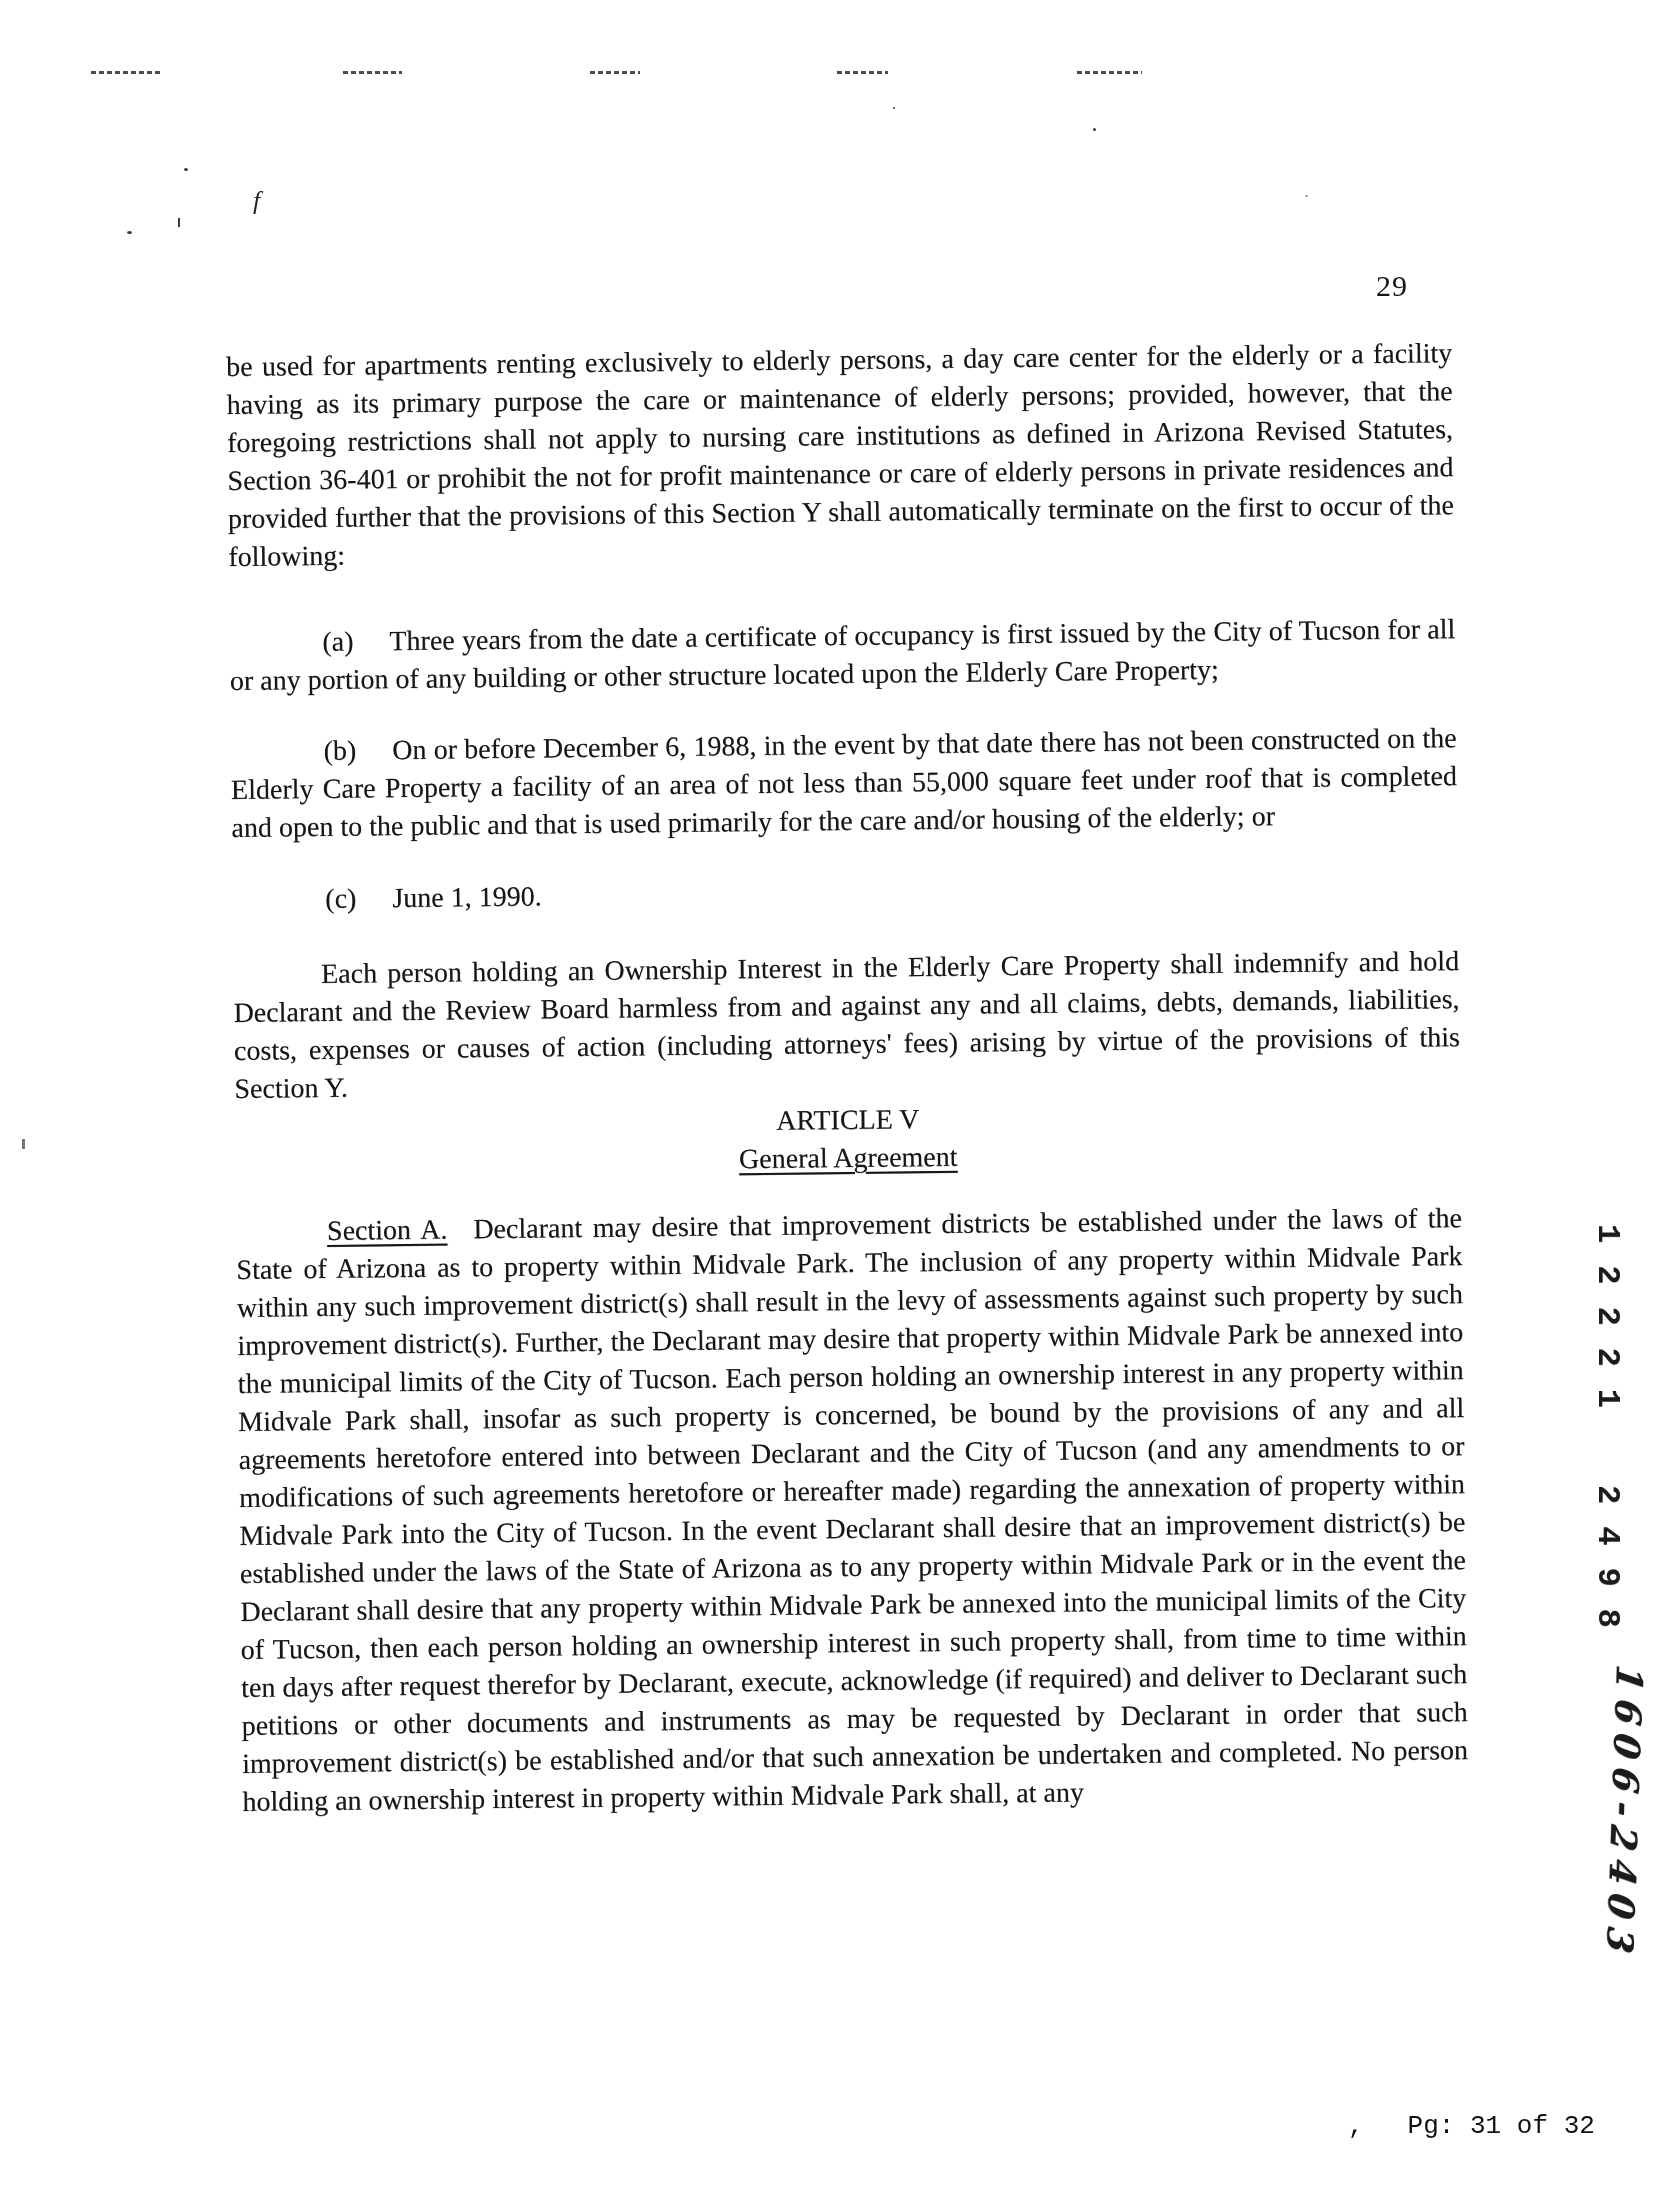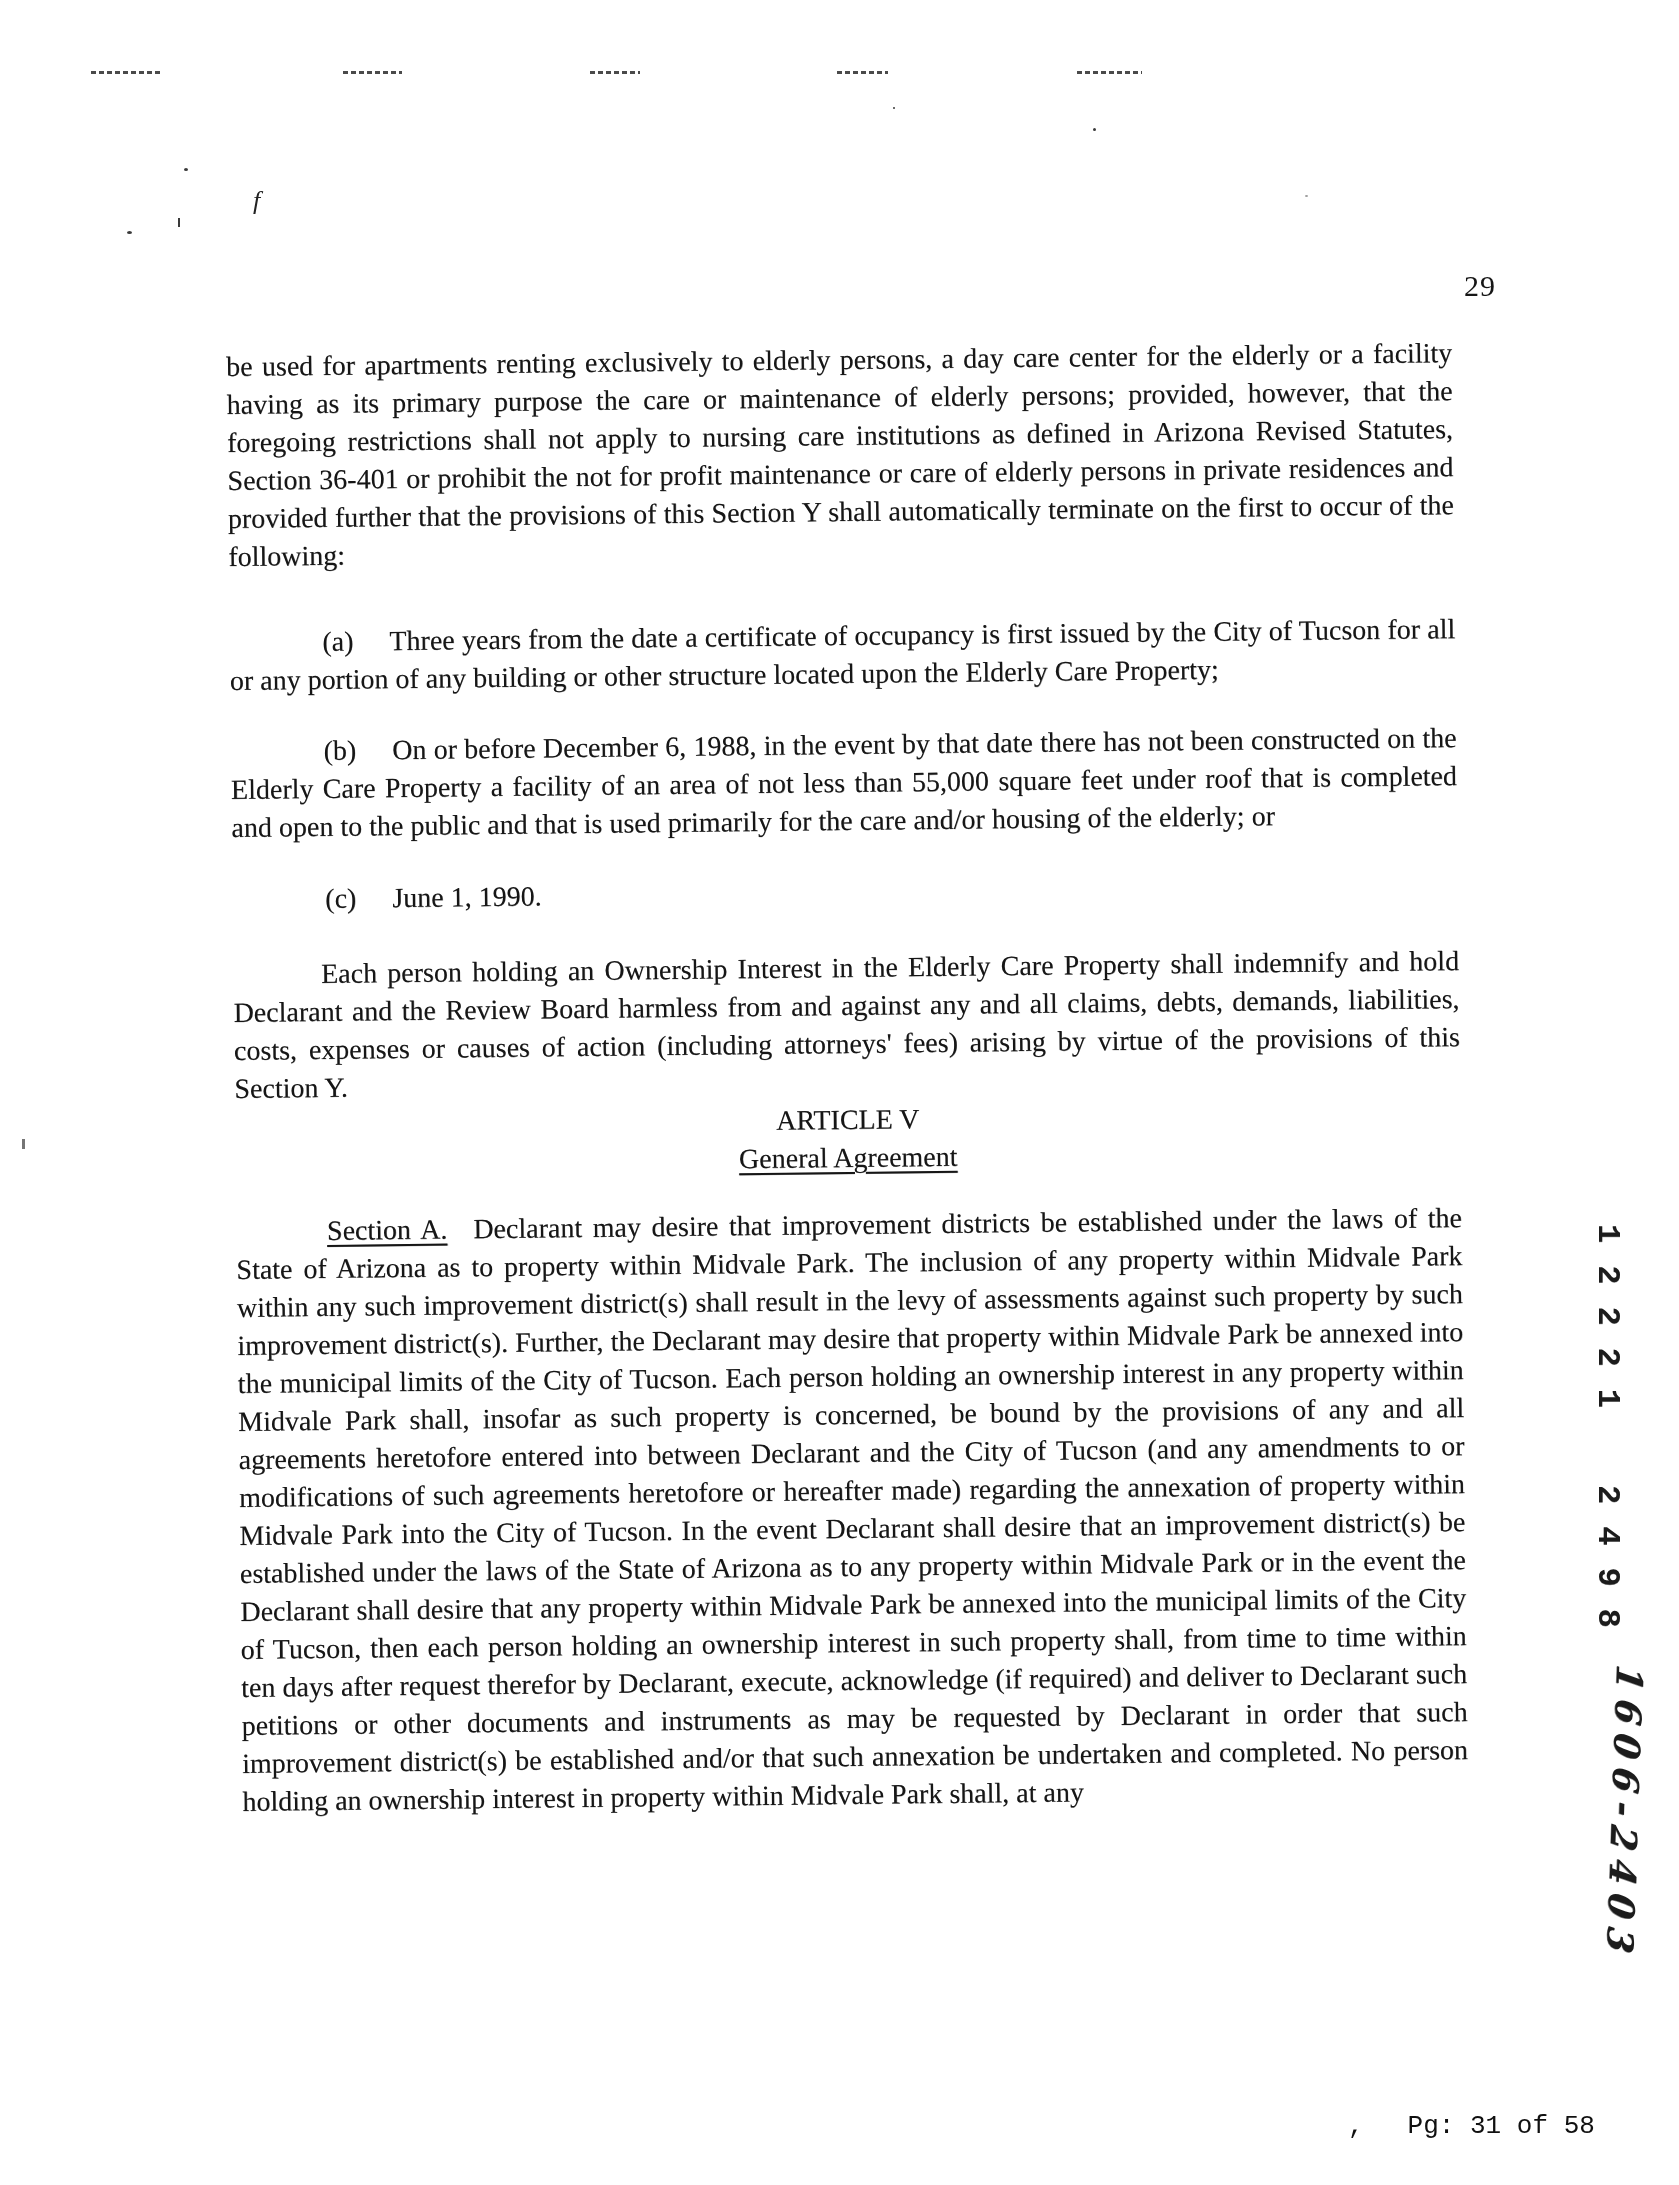--- a/index.html
+++ b/index.html
@@ -17,21 +17,21 @@
   }
   #dash1{left:91px;width:71px}
   #dash2{left:343px;width:59px}
   #dash3{left:590px;width:50px}
   #dash4{left:837px;width:51px}
   #dash5{left:1077px;width:65px}
   .speck{position:absolute;background:#3a3a3a;border-radius:50%;}
   .stray-f{position:absolute;left:253px;top:186px;font-size:26px;font-style:italic;color:#222;}
 
   
-  .page-number{position:absolute;left:1464px;top:269px;font-size:30px;letter-spacing:1px;}
+  .page-number{position:absolute;left:1376px;top:269px;font-size:30px;letter-spacing:1px;}
 
   
   .content{
     position:absolute;left:226px;top:348px;width:1226px;
     transform:rotate(-0.65deg);transform-origin:0 0;
     font-size:28px;line-height:38px;
     text-shadow:0.3px 0.3px 0 rgba(25,25,25,.45);
   }
   .content p{margin:0;text-align:justify;}
   .item{margin-left:97px;text-indent:93px;}
@@ -109,16 +109,16 @@
     <p class="article-subheading"><span class="underline">General Agreement</span></p>
 
     <p id="section-a"><span class="underline">Section A.</span><span class="gap-sm"></span><span>Declarant may desire that improvement districts be established under the laws of the State of Arizona as to property within Midvale Park. The inclusion of any property within Midvale Park within any such improvement district(s) shall result in the levy of assessments against such property by such improvement district(s). Further, the Declarant may desire that property within Midvale Park be annexed into the municipal limits of the City of Tucson. Each person holding an ownership interest in any property within Midvale Park shall, insofar as such property is concerned, be bound by the provisions of any and all agreements heretofore entered into between Declarant and the City of Tucson (and any amendments to or modifications of such agreements heretofore or hereafter made) regarding the annexation of property within Midvale Park into the City of Tucson. In the event Declarant shall desire that an improvement district(s) be established under the laws of the State of Arizona as to any property within Midvale Park or in the event the Declarant shall desire that any property within Midvale Park be annexed into the municipal limits of the City of Tucson, then each person holding an ownership interest in such property shall, from time to time within ten days after request therefor by Declarant, execute, acknowledge (if required) and deliver to Declarant such petitions or other documents and instruments as may be requested by Declarant in order that such improvement district(s) be established and/or that such annexation be undertaken and completed. No person holding an ownership interest in property within Midvale Park shall, at any</span></p>
 
   </div>
 
   <div class="margin-num" id="docket">12221</div>
   <div class="margin-num" id="pageref">2498</div>
   <div class="handwritten">1606-2403</div>
 
-  <div class="footer"><span class="comma">,</span><span>Pg: 31 of 58</span></div>
+  <div class="footer"><span class="comma">,</span><span>Pg: 31 of 32</span></div>
 
 </div>
 
 
 </body></html>

